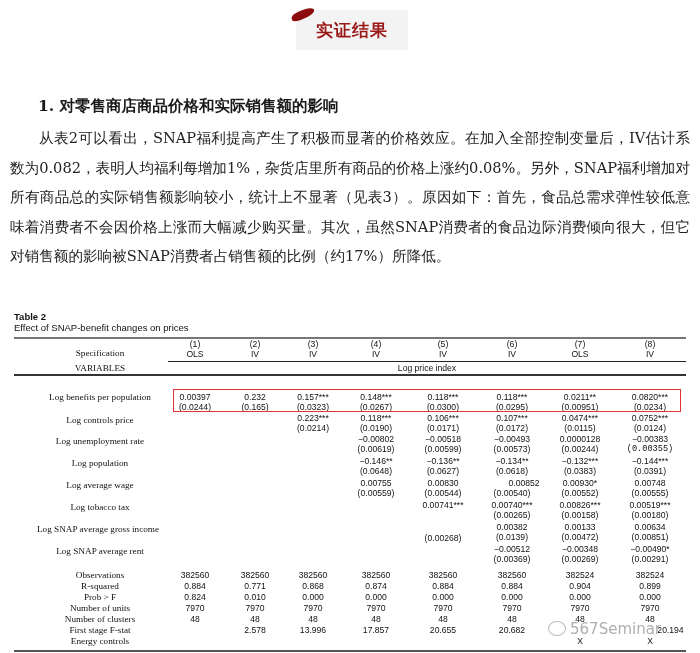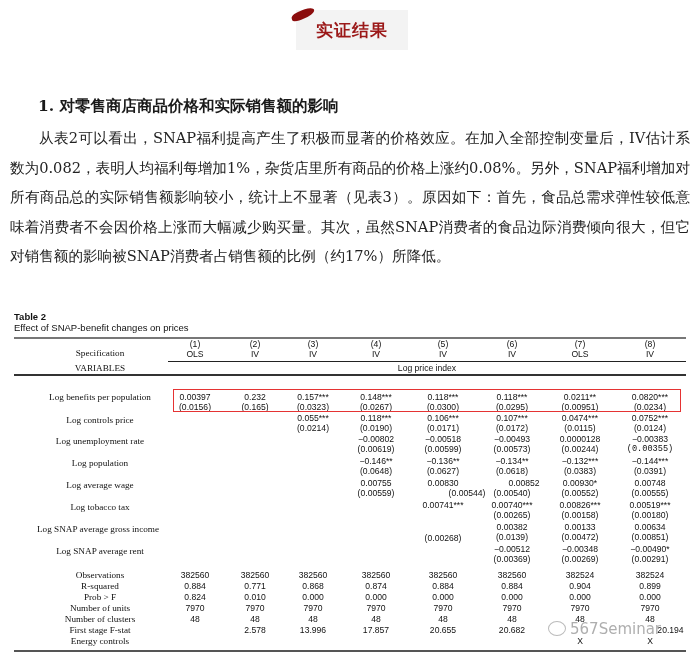--- a/index.html
+++ b/index.html
@@ -77,30 +77,30 @@
     <div class="cell" style="left: 427px; top: 363px;">Log price index</div>
     <div class="lbl" style="left: 100px; top: 392px;">Log benefits per population</div>
     <div class="cell" style="left: 195px; top: 392px;">0.00397</div>
     <div class="cell" style="left: 255px; top: 392px;">0.232</div>
     <div class="cell" style="left: 313px; top: 392px;">0.157***</div>
     <div class="cell" style="left: 376px; top: 392px;">0.148***</div>
     <div class="cell" style="left: 443px; top: 392px;">0.118***</div>
     <div class="cell" style="left: 512px; top: 392px;">0.118***</div>
     <div class="cell" style="left: 580px; top: 392px;">0.0211**</div>
     <div class="cell" style="left: 650px; top: 392px;">0.0820***</div>
-    <div class="cell" style="left: 195px; top: 402px;">(0.0156)</div>
+    <div class="cell" style="left: 195px; top: 402px;">(0.0244)</div>
     <div class="cell" style="left: 255px; top: 402px;">(0.165)</div>
     <div class="cell" style="left: 313px; top: 402px;">(0.0323)</div>
     <div class="cell" style="left: 376px; top: 402px;">(0.0267)</div>
     <div class="cell" style="left: 443px; top: 402px;">(0.0300)</div>
     <div class="cell" style="left: 512px; top: 402px;">(0.0295)</div>
     <div class="cell" style="left: 580px; top: 402px;">(0.00951)</div>
     <div class="cell" style="left: 650px; top: 402px;">(0.0234)</div>
     <div class="lbl" style="left: 100px; top: 415px;">Log controls price</div>
-    <div class="cell" style="left: 313px; top: 413px;">0.055***</div>
+    <div class="cell" style="left: 313px; top: 413px;">0.223***</div>
     <div class="cell" style="left: 376px; top: 413px;">0.118***</div>
     <div class="cell" style="left: 443px; top: 413px;">0.106***</div>
     <div class="cell" style="left: 512px; top: 413px;">0.107***</div>
     <div class="cell" style="left: 580px; top: 413px;">0.0474***</div>
     <div class="cell" style="left: 650px; top: 413px;">0.0752***</div>
     <div class="cell" style="left: 313px; top: 423px;">(0.0214)</div>
     <div class="cell" style="left: 376px; top: 423px;">(0.0190)</div>
     <div class="cell" style="left: 443px; top: 423px;">(0.0171)</div>
     <div class="cell" style="left: 512px; top: 423px;">(0.0172)</div>
     <div class="cell" style="left: 580px; top: 423px;">(0.0115)</div>
@@ -127,21 +127,21 @@
     <div class="cell" style="left: 512px; top: 466px;">(0.0618)</div>
     <div class="cell" style="left: 580px; top: 466px;">(0.0383)</div>
     <div class="cell" style="left: 650px; top: 466px;">(0.0391)</div>
     <div class="lbl" style="left: 100px; top: 480px;">Log average wage</div>
     <div class="cell" style="left: 376px; top: 478px;">0.00755</div>
     <div class="cell" style="left: 443px; top: 478px;">0.00830</div>
     <div class="cell" style="left: 512px; top: 478px; margin-left: 12px;">0.00852</div>
     <div class="cell" style="left: 580px; top: 478px;">0.00930*</div>
     <div class="cell" style="left: 650px; top: 478px;">0.00748</div>
     <div class="cell" style="left: 376px; top: 488px;">(0.00559)</div>
-    <div class="cell" style="left: 467px; top: 488px;">(0.00544)</div>
+    <div class="cell" style="left: 443px; top: 488px;">(0.00544)</div>
     <div class="cell" style="left: 512px; top: 488px;">(0.00540)</div>
     <div class="cell" style="left: 580px; top: 488px;">(0.00552)</div>
     <div class="cell" style="left: 650px; top: 488px;">(0.00555)</div>
     <div class="lbl" style="left: 100px; top: 502px;">Log tobacco tax</div>
     <div class="cell" style="left: 443px; top: 500px;">0.00741***</div>
     <div class="cell" style="left: 512px; top: 500px;">0.00740***</div>
     <div class="cell" style="left: 580px; top: 500px;">0.00826***</div>
     <div class="cell" style="left: 650px; top: 500px;">0.00519***</div>
     <div class="cell" style="left: 443px; top: 510px; margin-top: 23px;">(0.00268)</div>
     <div class="cell" style="left: 512px; top: 510px;">(0.00265)</div>

